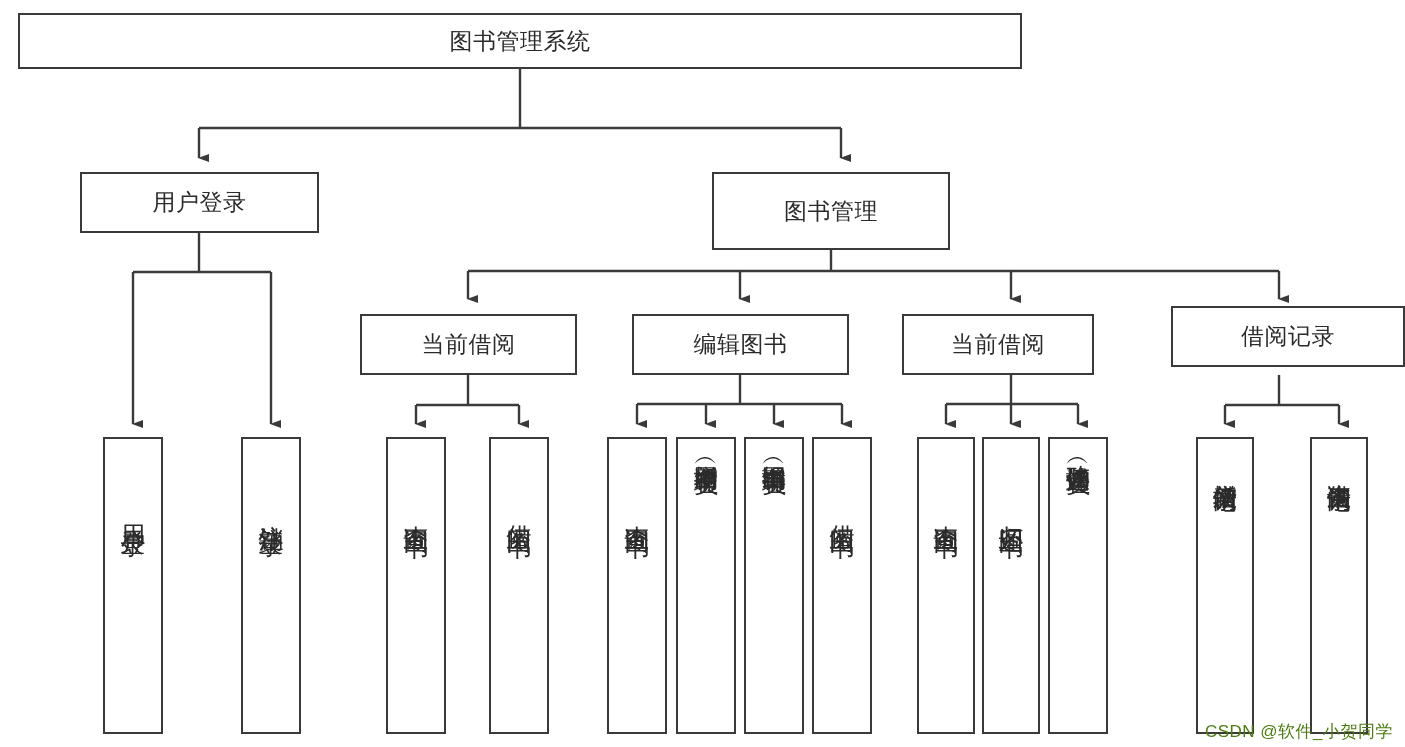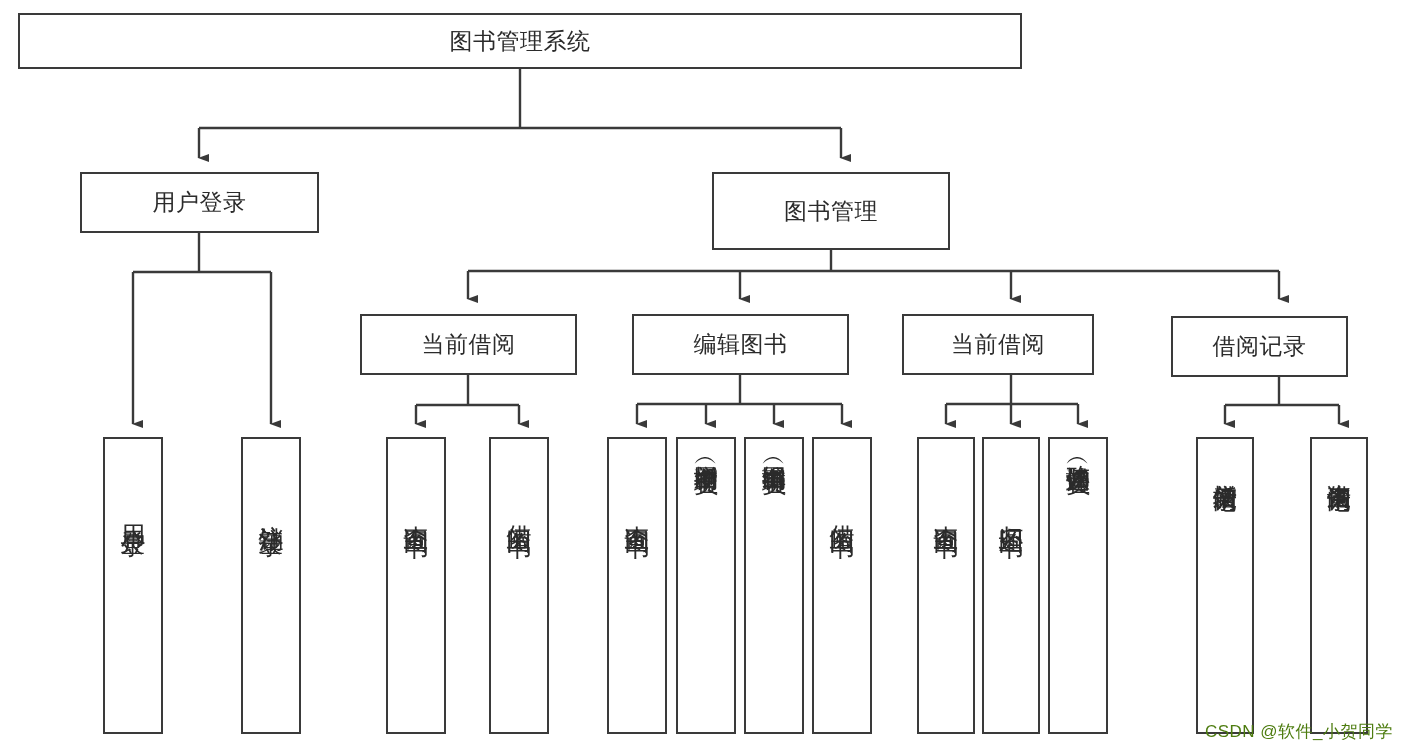--- a/index.html
+++ b/index.html
@@ -140,21 +140,21 @@
 
   <div class="node horizontal" style="left:360px; top:314px; width:217px; height:61px;">
     <span class="node-label">当前借阅</span>
   </div>
   <div class="node horizontal" style="left:632px; top:314px; width:217px; height:61px;">
     <span class="node-label">编辑图书</span>
   </div>
   <div class="node horizontal" style="left:902px; top:314px; width:192px; height:61px;">
     <span class="node-label">当前借阅</span>
   </div>
-  <div class="node horizontal" style="left:1171px; top:316px; width:177px; height:61px;">
+  <div class="node horizontal" style="left:1171px; top:306px; width:234px; height:61px;">
     <span class="node-label">借阅记录</span>
   </div>
 
   <div class="node vertical" style="left:103px; top:437px; width:60px; height:297px; padding-top:66px;">
     <span class="node-label">用户登录</span>
   </div>
   <div class="node vertical" style="left:241px; top:437px; width:60px; height:297px; padding-top:66px;">
     <span class="node-label">注销登录</span>
   </div>
 

